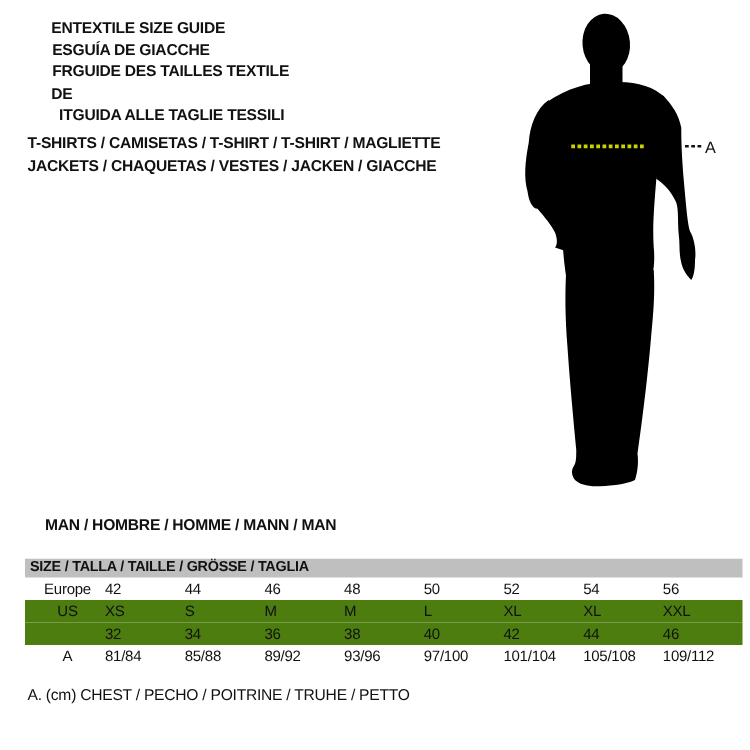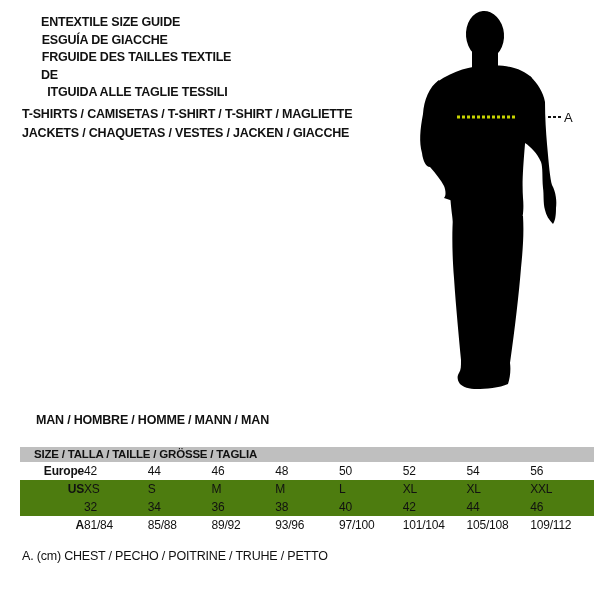--- a/index.html
+++ b/index.html
@@ -19,24 +19,24 @@
   
   .figure-wrap{position:absolute;left:410px;top:5px;width:165px;height:395px;}
 
   
   .section-title{position:absolute;left:22px;top:413px;font-weight:700;font-size:12.5px;
                  letter-spacing:-0.2px;white-space:nowrap;margin-left:14px;}
 
   
   .size-table{position:absolute;left:20px;top:447px;width:574px;font-size:12px;letter-spacing:-0.2px;}
   .st-header{height:15px;line-height:15px;background:#bfbfbf;font-weight:700;font-size:11.5px;
-             padding-left:14px;white-space:nowrap;}
+             padding-left:4px;white-space:nowrap;}
   .st-row{display:grid;grid-template-columns:64px repeat(8,1fr);height:18px;align-items:center;}
   .st-row.stripe{background:#4d7c0f;}
-  .st-label{padding-left:4px;text-align:right;font-weight:bold;}
+  .st-label{padding-left:4px;text-align:center;}
   .st-val{text-align:left;}
 
   
   .footnote{position:absolute;left:22px;top:549px;font-weight:400;font-size:12.5px;
             letter-spacing:-0.2px;white-space:nowrap;}
 </style>
 </head>
 <body>
 
 <div class="canvas">

